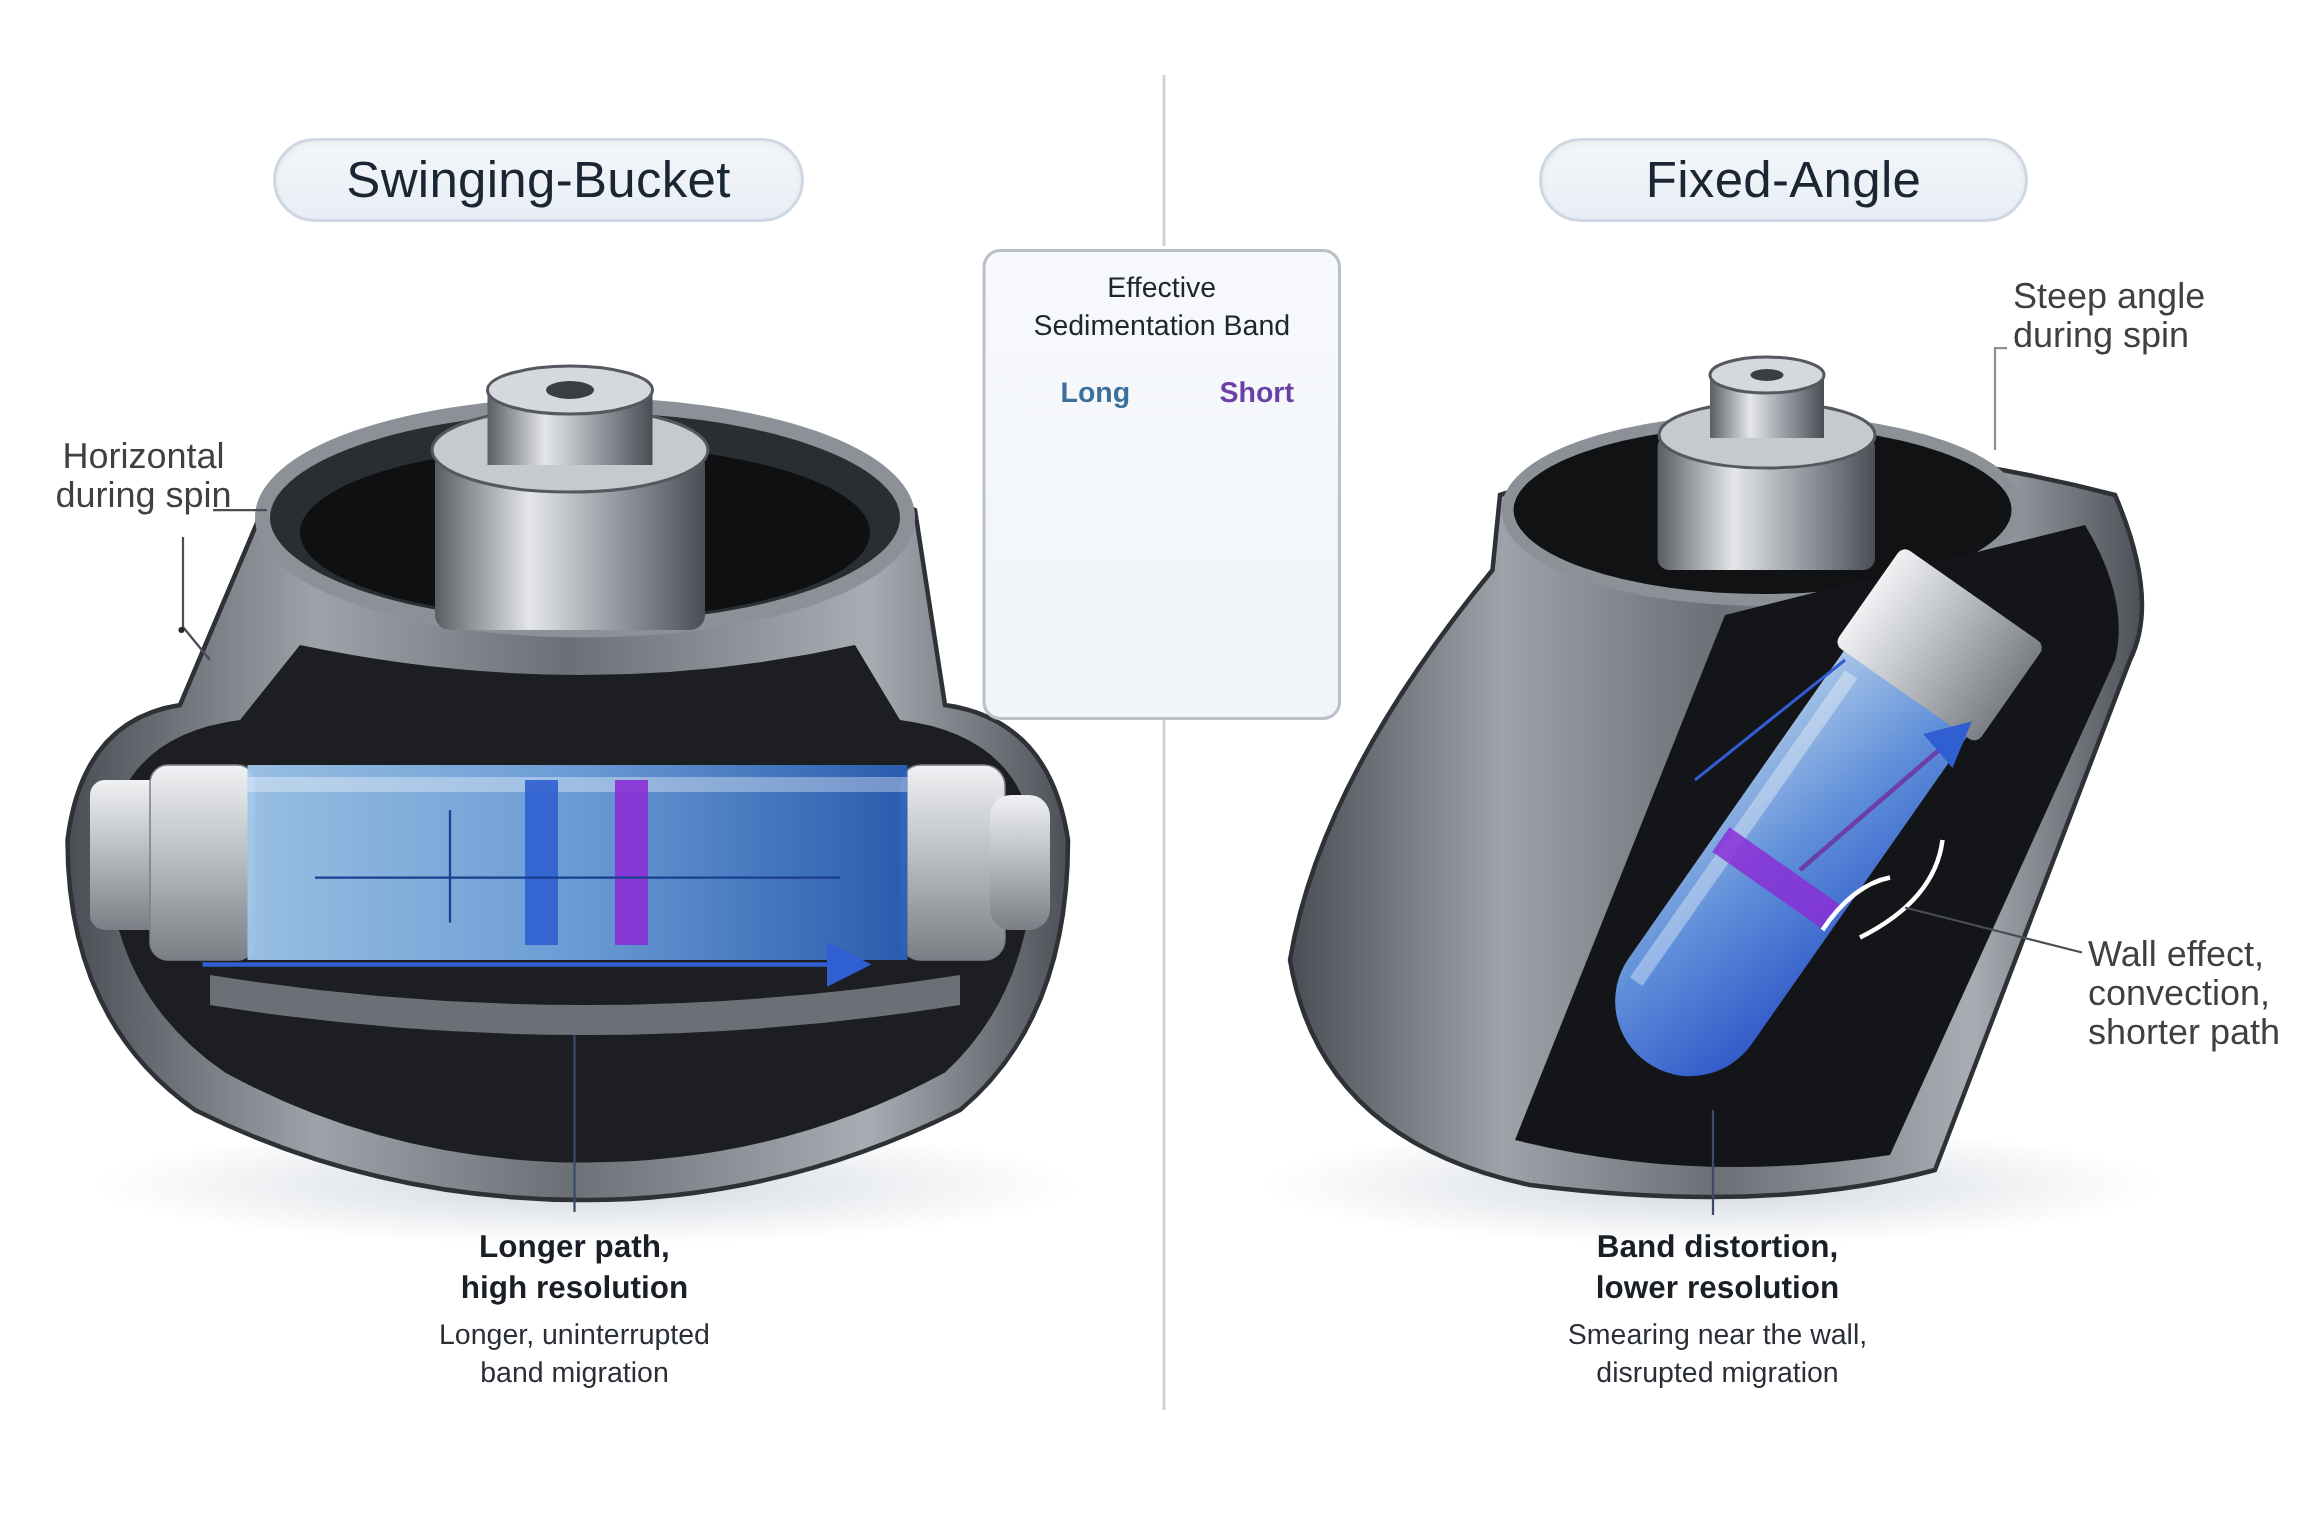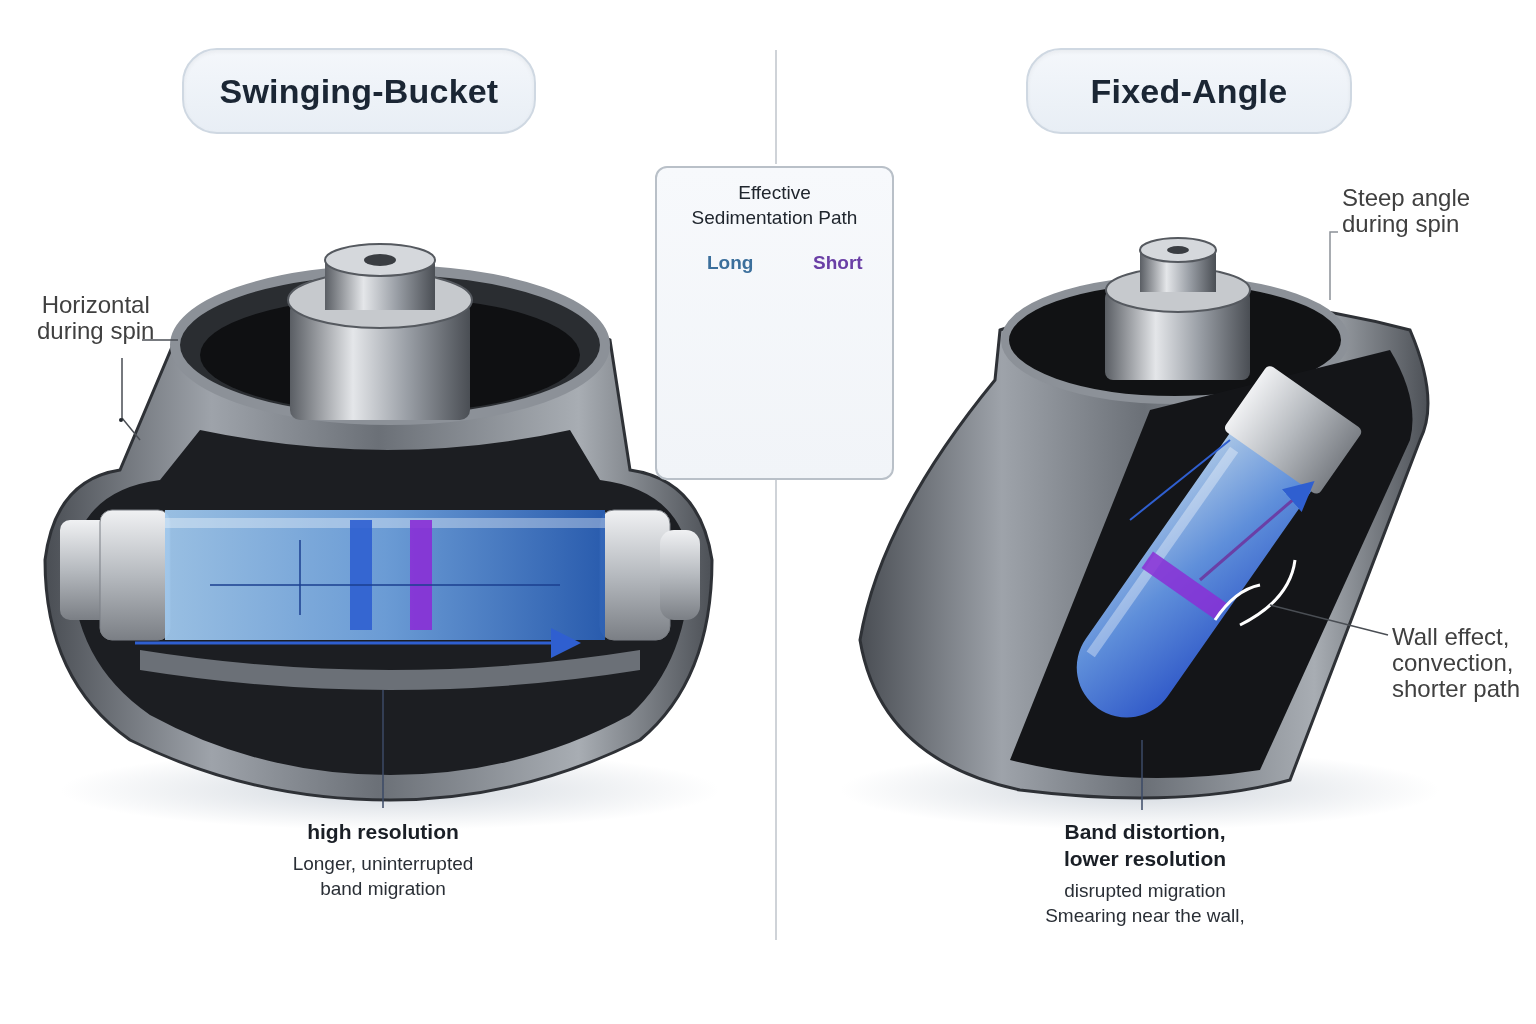--- a/index.html
+++ b/index.html
@@ -1,25 +1,25 @@
 <!DOCTYPE html>
 <html><head>
 <meta charset="utf-8">
 <style>
   * { box-sizing: border-box; margin: 0; padding: 0; }
   html, body { width: 1536px; height: 1024px; background: #ffffff; overflow: hidden; }
   body { position: relative; font-family: "Liberation Sans", "DejaVu Sans", sans-serif; color: #1c2430; }
 
   .pill-title {
-    position: absolute; height: 86px; border-radius: 35px;
+    position: absolute; height: 56px; border-radius: 35px;
     background: linear-gradient(180deg, #f4f7fb 0%, #e8eef5 100%);
     border: 2px solid #cfd8e2;
     box-shadow: 0 2px 4px rgba(0,0,0,0.05) inset;
     display: flex; align-items: center; justify-content: center;
-    font-weight: bold; font-size: 34px; color: #1b2634; letter-spacing: 0.2px;
+    font-weight: normal; font-size: 34px; color: #1b2634; letter-spacing: 0.2px; margin-top: 44px;
   }
   #title-left { left: 182px; top: 48px; width: 354px; }
   #title-right { left: 1026px; top: 48px; width: 326px; }
 
   .divider { position: absolute; left: 775px; width: 2px; background: #cfd3d8; }
 
   .inset {
     position: absolute; left: 655px; top: 166px; width: 239px; height: 314px;
     background: linear-gradient(180deg, #f7f9fc 0%, #f1f4f8 100%);
     border: 2px solid #b9c0c8; border-radius: 12px;
@@ -170,21 +170,21 @@
 
     <line x1="1270" y1="605" x2="1388" y2="635" stroke="#4a4e54" stroke-width="1.5"></line>
     <polyline points="1338,232 1330,232 1330,300" fill="none" stroke="#8c9198" stroke-width="1.5"></polyline>
     <line x1="1142" y1="740" x2="1142" y2="810" stroke="#3b4a66" stroke-width="1.5"></line>
   </g>
 </svg>
 
 <div class="inset">
   <div class="inset-title">
     <div>Effective</div>
-    <div>Sedimentation Path</div>
+    <div>Sedimentation Band</div>
   </div>
   <div class="inset-label" id="inset-long">Long</div>
   <div class="inset-label" id="inset-short">Short</div>
 </div>
 
 <div class="callout" style="left:37px;top:292px;text-align:center;">
   <div>Horizontal</div>
   <div>during spin</div>
 </div>
 
@@ -192,26 +192,27 @@
   <div>Steep angle</div>
   <div>during spin</div>
 </div>
 <div class="callout" style="left:1392px;top:624px;">
   <div>Wall effect,</div>
   <div>convection,</div>
   <div>shorter path</div>
 </div>
 
 <div class="caption" style="left:243px;top:818px;width:280px;">
+  <div class="bold">Longer path,</div>
   <div class="bold">high resolution</div>
   <div class="sub">
     <div>Longer, uninterrupted</div>
     <div>band migration</div>
   </div>
 </div>
 <div class="caption" style="left:1000px;top:818px;width:290px;">
   <div class="bold">Band distortion,</div>
   <div class="bold">lower resolution</div>
   <div class="sub">
+    <div>Smearing near the wall,</div>
     <div>disrupted migration</div>
-    <div>Smearing near the wall,</div>
   </div>
 </div>
 
 </body></html>

